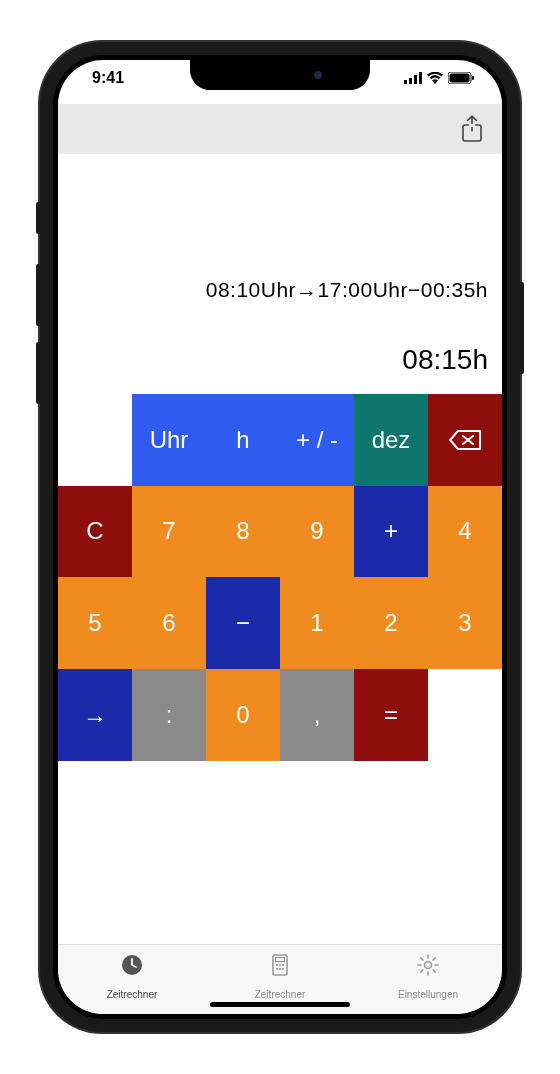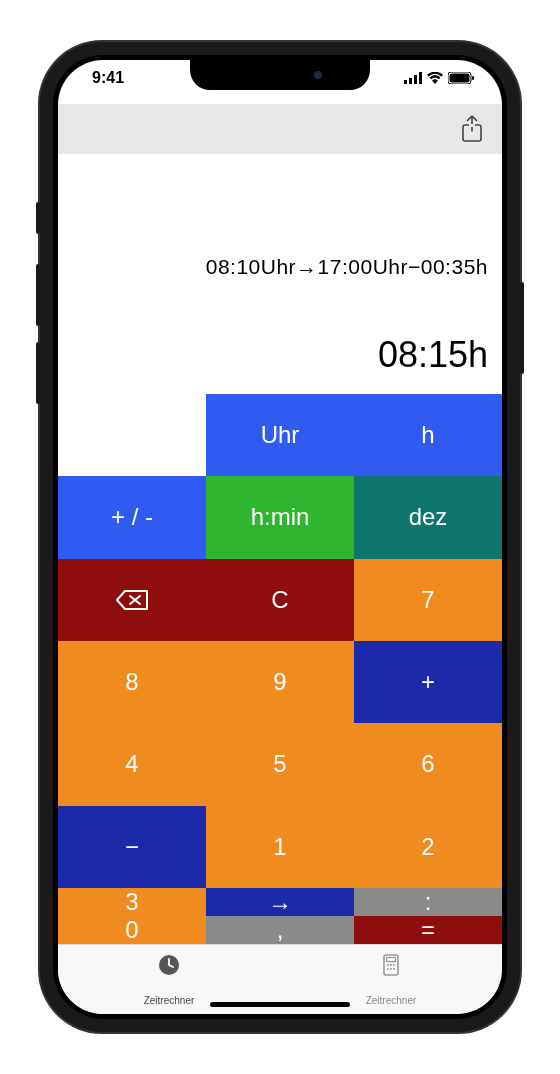--- a/index.html
+++ b/index.html
@@ -13,35 +13,35 @@
 .side-btn.b1{left:-4px;top:160px;width:4px;height:32px}
 .side-btn.b2{left:-4px;top:222px;width:4px;height:62px}
 .side-btn.b3{left:-4px;top:300px;width:4px;height:62px}
 .side-btn.b4{right:-4px;top:240px;width:4px;height:92px}
 .status-bar{height:44px;display:flex;justify-content:space-between;align-items:center;padding:0 28px 8px 34px;position:relative;z-index:50}
 .status-time{font-weight:600;font-size:16px}
 .status-icons{display:flex;align-items:center;gap:5px}
 .nav-bar{height:50px;background:#e8e8e8;display:flex;justify-content:flex-end;align-items:center;padding-right:16px}
 .share-btn{width:28px;height:32px;display:flex;align-items:center;justify-content:center}
 .display-area{flex:0 0 auto;padding:14px 14px 18px 14px;display:flex;flex-direction:column;align-items:flex-end;justify-content:flex-end;height:240px}
-.expr{font-size:21px;color:#000;margin-bottom:55px;letter-spacing:.5px}
-.result{font-size:36px;color:#000;font-weight:400}
-.keypad{flex:1;display:grid;grid-template-columns:repeat(3,1fr);grid-template-rows:repeat(6,1fr)}
+.expr{font-size:21px;color:#000;margin-bottom:42px;letter-spacing:.5px}
+.result{font-size:28px;color:#000;font-weight:400}
+.keypad{flex:1;display:grid;grid-template-columns:repeat(6,1fr);grid-template-rows:repeat(6,1fr)}
 .key{display:flex;align-items:center;justify-content:center;font-size:24px;color:#fff;cursor:pointer;user-select:none}
 .key.blue{background:#2f5bf0}
 .key.green{background:#2fb52f}
 .key.dkgreen{background:#0f766e}
 .key.dkred{background:#8e0e0e}
 .key.orange{background:#f08b1f}
 .key.dkblue{background:#1a2aa8}
 .key.gray{background:#8a8a8a}
 .key.empty{background:#fff}
 .key svg{width:34px;height:24px}
 .tab-bar{height:70px;background:#f8f8f8;border-top:1px solid #ddd;display:flex;justify-content:space-around;align-items:flex-start;padding-top:7px}
-.tab{display:flex;flex-direction:column;align-items:center;gap:17px;flex:1}
+.tab{display:flex;flex-direction:column;align-items:center;gap:11px;flex:1}
 .tab-label{font-size:10px;color:#888}
 .tab.active .tab-label{color:#444}
 .tab-icon{width:26px;height:26px;display:flex;align-items:center;justify-content:center}
 .home-ind{position:absolute;bottom:7px;left:50%;transform:translateX(-50%);width:140px;height:5px;background:#000;border-radius:3px;z-index:60}
 </style>
 </head>
 <body>
 
 <div class="phone-frame">
   <div class="side-btn b1"></div>
@@ -88,21 +88,20 @@
         <div class="expr">08:10Uhr→17:00Uhr−00:35h</div>
         <div class="result">08:15h</div>
       </div>
 
       <div class="keypad">
         <div class="key empty"></div>
         <div class="key blue">Uhr</div>
         <div class="key blue">h</div>
         <div class="key blue">+ / -</div>
 
-        <div class="key green">h:min</div>
         <div class="key dkgreen">dez</div>
         <div class="key dkred">
           <svg viewBox="0 0 34 24">
             <path d="M10 3 L32 3 L32 21 L10 21 L2 12 Z" fill="none" stroke="#fff" stroke-width="2" stroke-linejoin="round"></path>
             <path d="M15 8 L25 16 M25 8 L15 16" stroke="#fff" stroke-width="2" stroke-linecap="round"></path>
           </svg>
         </div>
         <div class="key dkred">C</div>
 
         <div class="key orange">7</div>
@@ -144,18 +143,27 @@
                 <circle cx="9" cy="12" r="1" fill="#999"></circle>
                 <circle cx="12" cy="12" r="1" fill="#999"></circle>
                 <circle cx="15" cy="12" r="1" fill="#999"></circle>
                 <circle cx="9" cy="16" r="1" fill="#999"></circle>
                 <circle cx="12" cy="16" r="1" fill="#999"></circle>
                 <circle cx="15" cy="16" r="1" fill="#999"></circle>
               </svg>
           </div>
           <span class="tab-label">Zeitrechner</span>
         </div>
+        <div class="tab">
+          <div class="tab-icon">
+            <svg width="24" height="24" viewBox="0 0 24 24">
+                <circle cx="12" cy="12" r="3.5" fill="none" stroke="#999" stroke-width="1.6"></circle>
+                <path d="M12 2 L12 5 M12 19 L12 22 M2 12 L5 12 M19 12 L22 12 M4.9 4.9 L7 7 M17 17 L19.1 19.1 M4.9 19.1 L7 17 M17 7 L19.1 4.9" stroke="#999" stroke-width="1.6" stroke-linecap="round"></path>
+              </svg>
+          </div>
+          <span class="tab-label">Einstellungen</span>
+        </div>
       </div>
 
       <div class="home-ind"></div>
     </div>
   </div>
 </div>
 
 </body></html>

